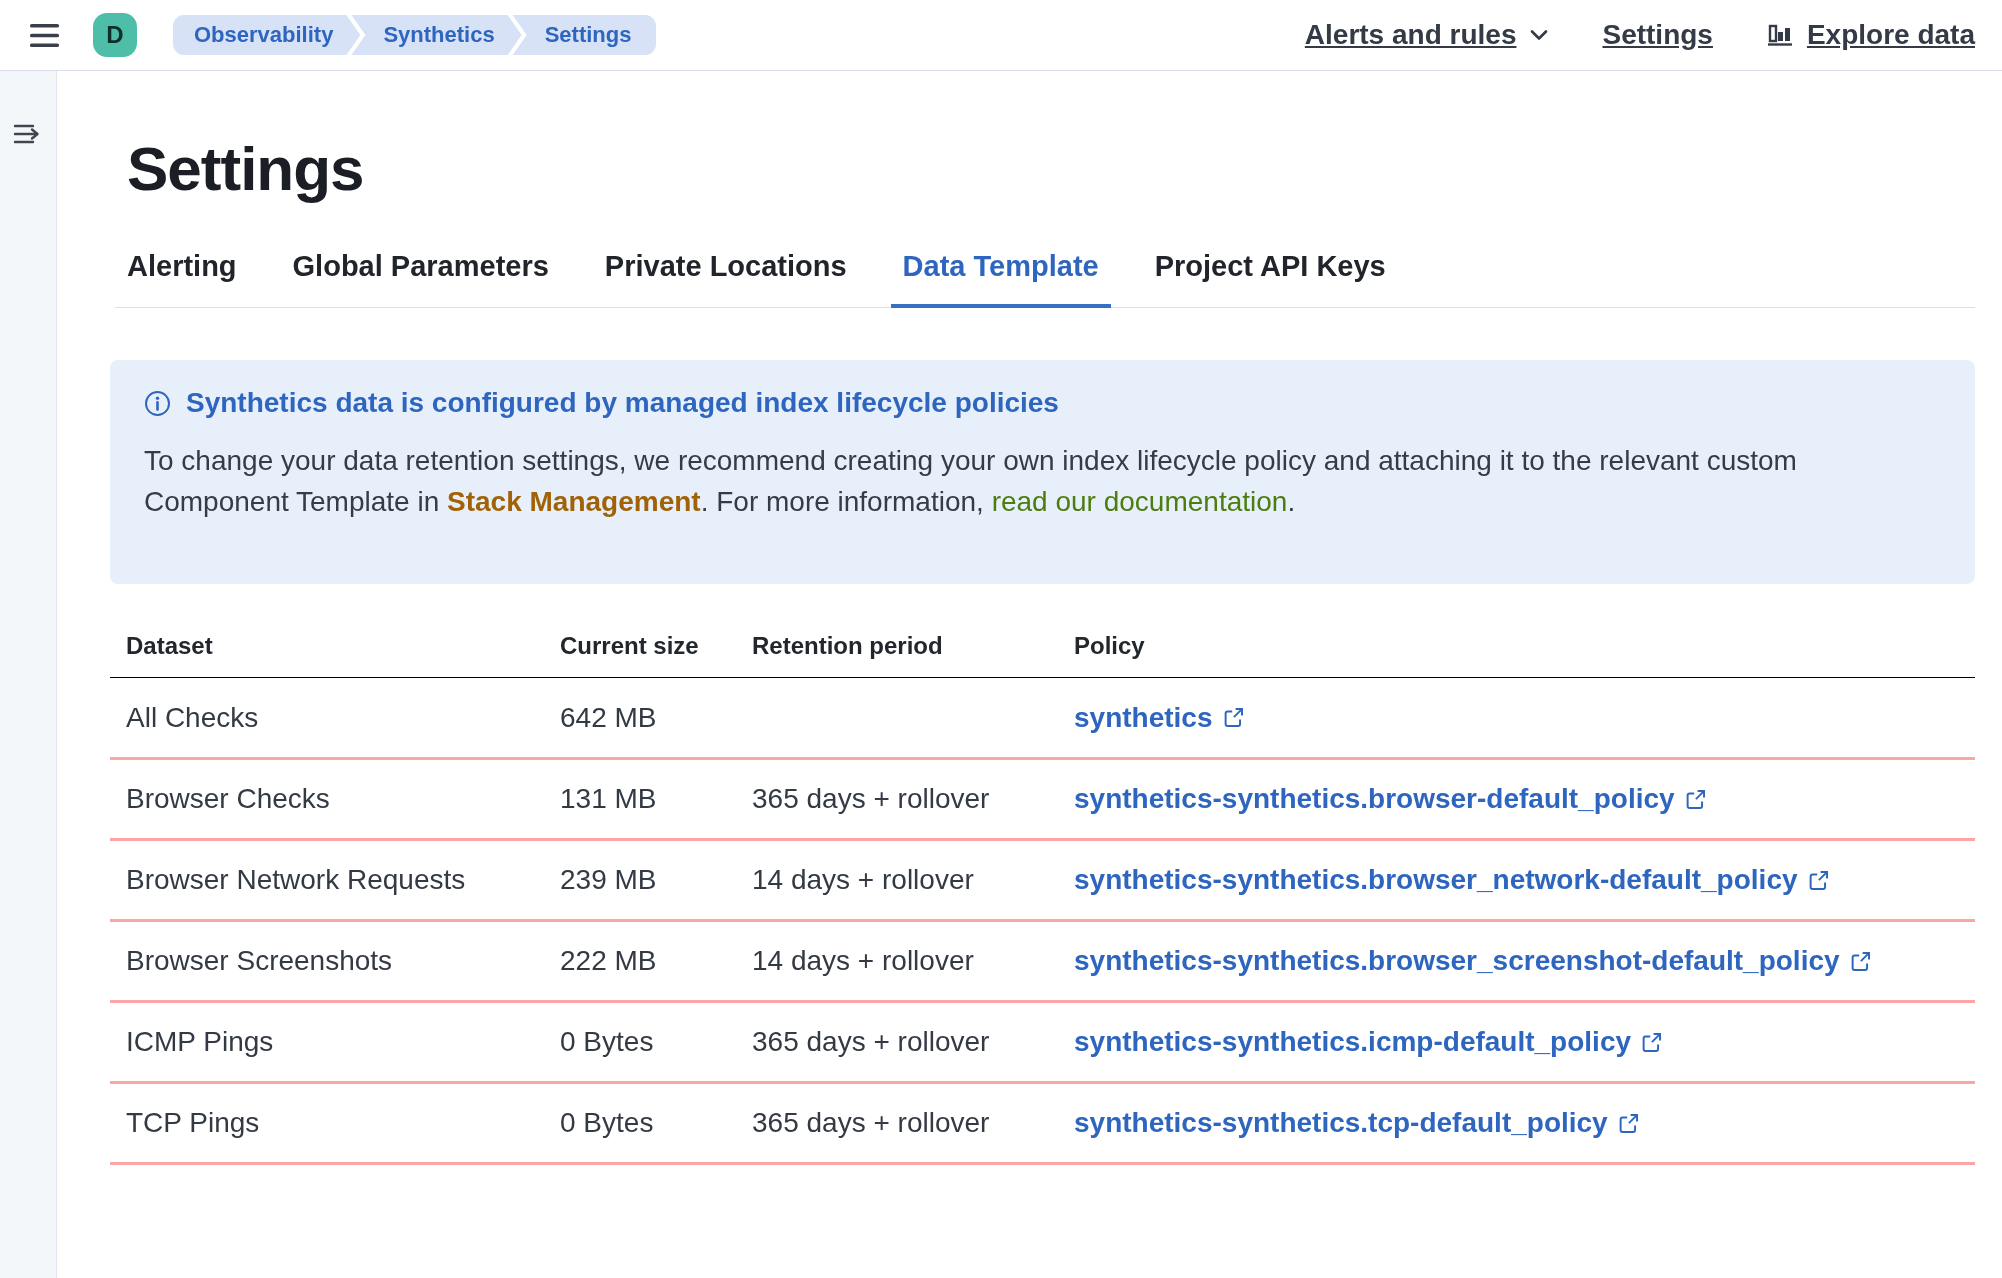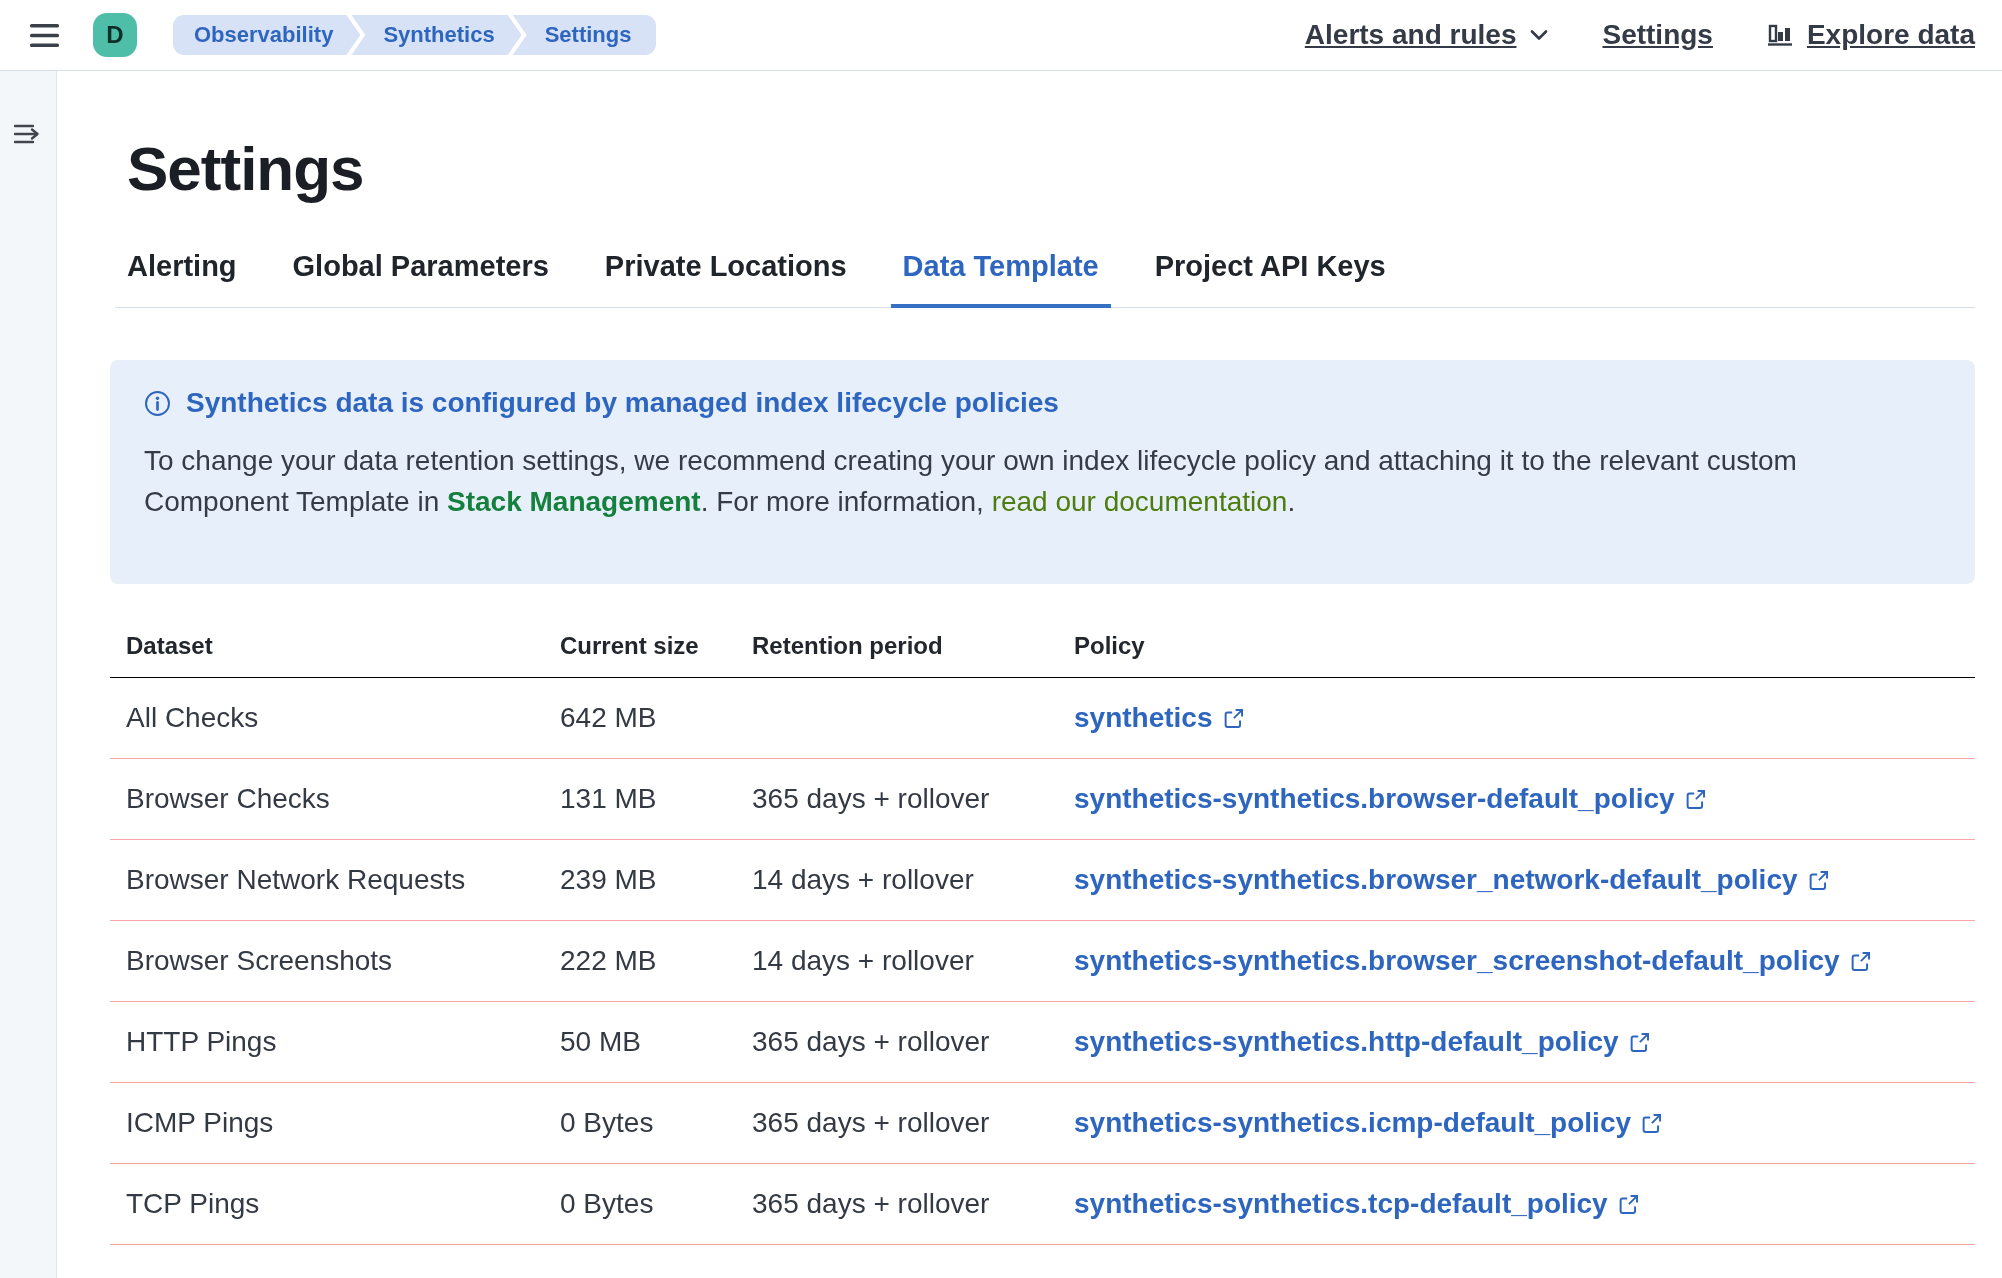--- a/index.html
+++ b/index.html
@@ -109,42 +109,42 @@
   }
   .callout-title {
     display: flex; align-items: center; gap: 15px;
     color: #2e66bf; font-size: 28px; font-weight: 700;
   }
   .callout-body {
     margin-top: 21px;
     font-size: 28px; line-height: 41px; color: #363c47;
     max-width: 1810px;
   }
-  .callout-body strong { color: #15803d; }
+  .callout-body strong { color: #a16207; }
   .callout-link { color: #4d7c0f; text-decoration: none; cursor: pointer; }
 
   
   table.retention {
     width: 100%;
     border-collapse: collapse;
     margin-top: 36px;
     table-layout: fixed;
   }
   .retention th {
     text-align: left;
     font-size: 24px; font-weight: 700; color: #22262d;
     padding: 12px 10px 17px 16px;
     border-bottom: 1px solid #000000;
     white-space: nowrap;
   }
   .retention td {
     height: 81px;
     font-size: 28px; color: #343a44;
     padding: 0 10px 0 16px;
-    border-bottom: 1px solid #fca5a5;
+    border-bottom: 3px solid #fca5a5;
     white-space: nowrap; overflow: hidden;
   }
   .policy-link {
     color: #2e66bf; font-weight: 600; text-decoration: none;
     display: inline-flex; align-items: center; gap: 10px;
     cursor: pointer;
   }
   .ext-icon { flex: none; }
 </style>
 </head>
@@ -293,34 +293,20 @@
             <a class="policy-link">
               <span>synthetics-synthetics.browser_screenshot-default_policy</span>
               <svg class="ext-icon" width="21" height="21" viewBox="0 0 16 16">
                   <path d="M13 9.6v3.4a1.5 1.5 0 0 1-1.5 1.5h-8A1.5 1.5 0 0 1 2 13V5a1.5 1.5 0 0 1 1.5-1.5H7" fill="none" stroke="#2e66bf" stroke-width="1.5"></path>
                   <path d="M9.6 1.5h4.9v4.9M14.2 1.8 8.3 7.7" fill="none" stroke="#2e66bf" stroke-width="1.5"></path>
                 </svg>
             </a>
           </td>
         </tr>
         <tr>
-          <td>HTTP Pings</td>
-          <td>50 MB</td>
-          <td>365 days + rollover</td>
-          <td>
-            <a class="policy-link">
-              <span>synthetics-synthetics.http-default_policy</span>
-              <svg class="ext-icon" width="21" height="21" viewBox="0 0 16 16">
-                  <path d="M13 9.6v3.4a1.5 1.5 0 0 1-1.5 1.5h-8A1.5 1.5 0 0 1 2 13V5a1.5 1.5 0 0 1 1.5-1.5H7" fill="none" stroke="#2e66bf" stroke-width="1.5"></path>
-                  <path d="M9.6 1.5h4.9v4.9M14.2 1.8 8.3 7.7" fill="none" stroke="#2e66bf" stroke-width="1.5"></path>
-                </svg>
-            </a>
-          </td>
-        </tr>
-        <tr>
           <td>ICMP Pings</td>
           <td>0 Bytes</td>
           <td>365 days + rollover</td>
           <td>
             <a class="policy-link">
               <span>synthetics-synthetics.icmp-default_policy</span>
               <svg class="ext-icon" width="21" height="21" viewBox="0 0 16 16">
                   <path d="M13 9.6v3.4a1.5 1.5 0 0 1-1.5 1.5h-8A1.5 1.5 0 0 1 2 13V5a1.5 1.5 0 0 1 1.5-1.5H7" fill="none" stroke="#2e66bf" stroke-width="1.5"></path>
                   <path d="M9.6 1.5h4.9v4.9M14.2 1.8 8.3 7.7" fill="none" stroke="#2e66bf" stroke-width="1.5"></path>
                 </svg>

